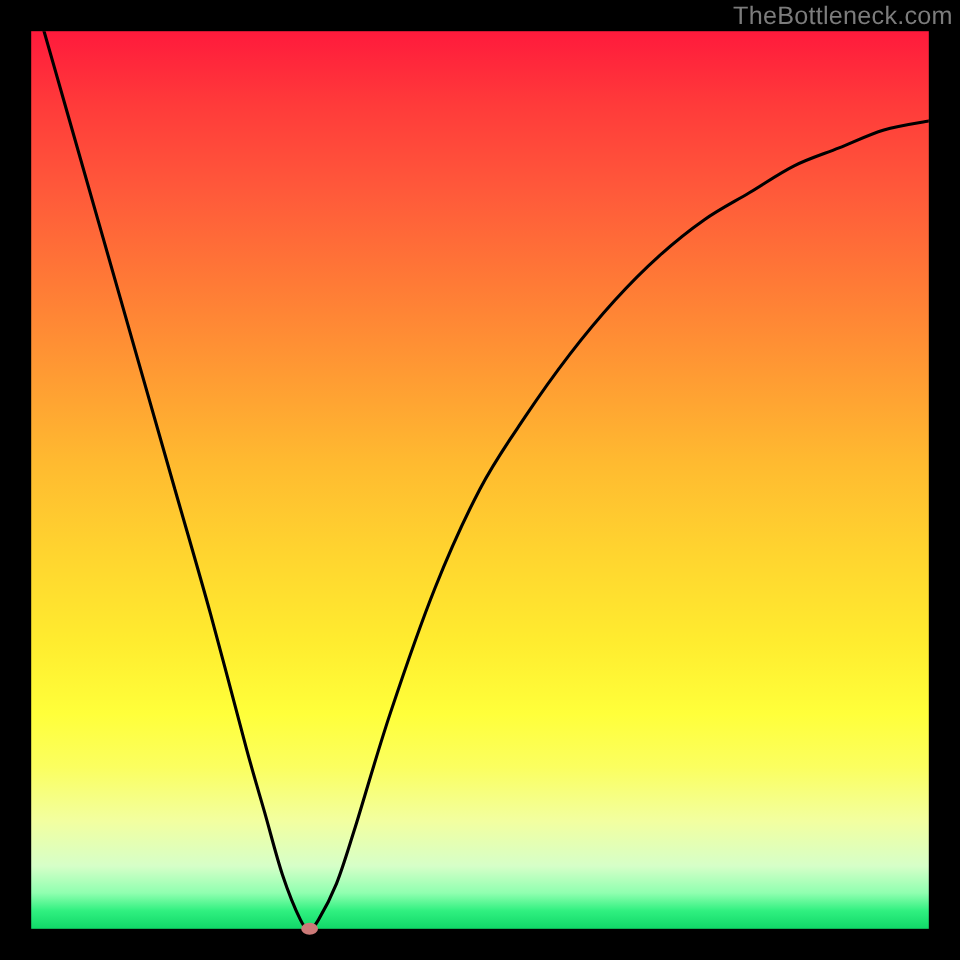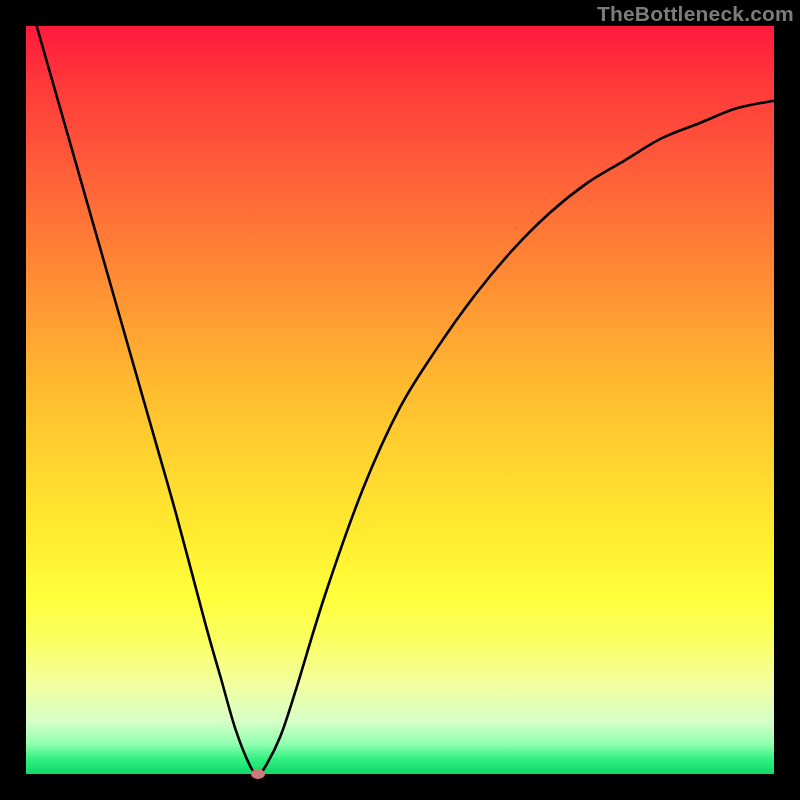--- a/index.html
+++ b/index.html
@@ -45,21 +45,21 @@
       #90ffb0 96%,
       #30f080 98%,
       #10d868 100%);
   }
   .watermark {
     position: absolute;
     top: 2px;
     right: 6px;
     color: #7c7c7c;
     font-size: 21px;
-    font-weight: 700;
+    font-weight: 400;
     letter-spacing: 0.2px;
     z-index: 10;
   }
   .curve-svg {
     position: absolute;
     top: 26px;
     left: 26px;
     width: 748px;
     height: 748px;
     z-index: 5;

